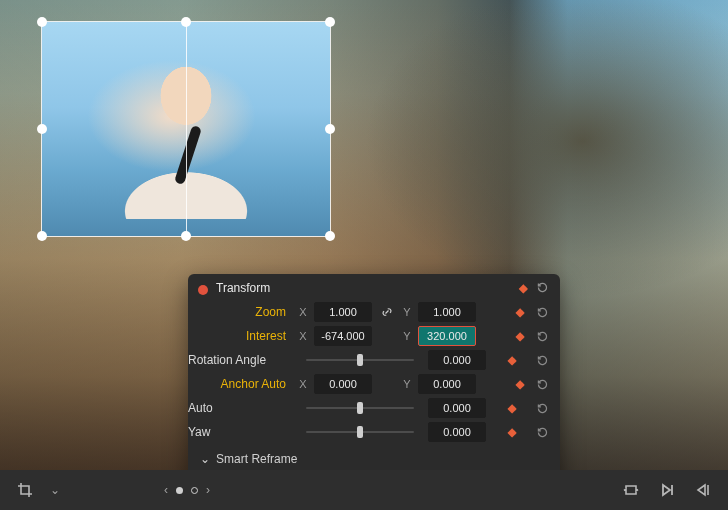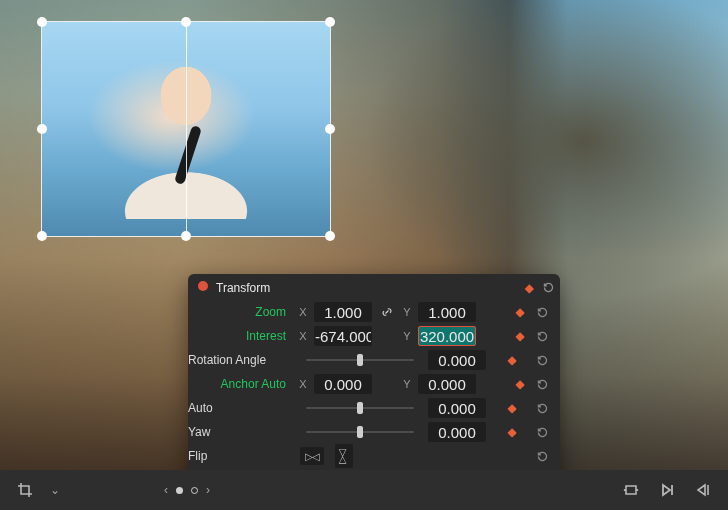--- a/index.html
+++ b/index.html
@@ -42,35 +42,35 @@
   .pip .mic { position:absolute; left:49%; top:48%; width:10px; height:60px; background:#1b1b1b; transform:rotate(18deg); border-radius:5px; }
 
   
   .panel {
     position:absolute; left:188px; top:274px; width:372px;
     background:#2b2b2b; color:#d9d9d9;
     border-radius:6px 6px 0 0; padding-bottom:6px;
     font-size:12px; box-shadow:0 8px 24px rgba(0,0,0,.45);
   }
   .panel-header {
-    display:flex; align-items:flex-start; gap:8px; padding:7px 4px 5px 10px;
+    display:flex; align-items:flex-end; gap:8px; padding:7px 10px 5px 10px;
   }
   .rec-dot { width:10px; height:10px; border-radius:50%; background:#e1523d; display:inline-block; }
   .panel-title { font-weight:500; color:#e8e8e8; flex:1; }
   .hdr-key { color:#e8603a; font-size:12px; }
   .hdr-reset { width:14px; height:14px; opacity:.7; }
 
   .row { display:grid; grid-template-columns:104px 1fr 16px 16px; align-items:center; gap:6px; padding:2px 10px 2px 0; }
-  .row .label { text-align:right; color:#22c55e; padding-right:6px; font-size:12px; }
+  .row .label { text-align:right; color:#eab308; padding-right:6px; font-size:12px; }
   .pair { display:flex; align-items:center; gap:6px; }
   .axis { width:10px; color:#9a9a9a; text-align:center; font-size:11px; }
   .numbox {
     width:58px; height:20px; background:#1e1e1e; color:#e9e9e9;
     border:1px solid #1e1e1e; border-radius:2px; text-align:center;
-    font-size:15px;
+    font-size:11px;
   }
   .numbox.active { border-color:#e1523d; background:#0f766e; }
   .linkbtn { width:18px; height:18px; color:#bdbdbd; display:flex; align-items:center; justify-content:center; }
 
   .slider-row { display:grid; grid-template-columns:104px 1fr 62px 16px 16px; align-items:center; gap:14px; padding:2px 10px 2px 0; }
   .slider { position:relative; height:18px; }
   .track { position:absolute; left:0; right:0; top:8px; height:2px; background:#4c4c4c; border-radius:1px; }
   .thumb { position:absolute; top:3px; width:6px; height:12px; background:#cfcfcf; border-radius:2px; }
 
   .kf { color:#e8603a; text-align:center; font-size:12px; line-height:1; }
@@ -233,32 +233,20 @@
     <input class="numbox" value="0.000" style="">
     <span class="kf">◆</span>
     <span class="reset">
         <svg viewBox="0 0 16 16">
           <path d="M3 8a5 5 0 1 0 1.5-3.6L3 6"></path>
           <path d="M3 3v3h3"></path>
         </svg>
       </span>
   </div>
 
-  <div class="flip-row">
-    <div class="label">Flip</div>
-    <div class="flipbtn">▷◁</div>
-    <div class="flipbtn" style="transform:rotate(90deg)">▷◁</div>
-    <span></span>
-    <span class="reset">
-        <svg viewBox="0 0 16 16">
-          <path d="M3 8a5 5 0 1 0 1.5-3.6L3 6"></path>
-          <path d="M3 3v3h3"></path>
-        </svg>
-      </span>
-  </div>
 
   <div class="section">
     <span class="chev">⌄</span>
     <span>Smart Reframe</span>
   </div>
   <div class="subrow">
     <div class="label" style="text-align:right">Object of Interest</div>
     <div class="select">
       <span>Auto</span>
       <span>⌄</span>

